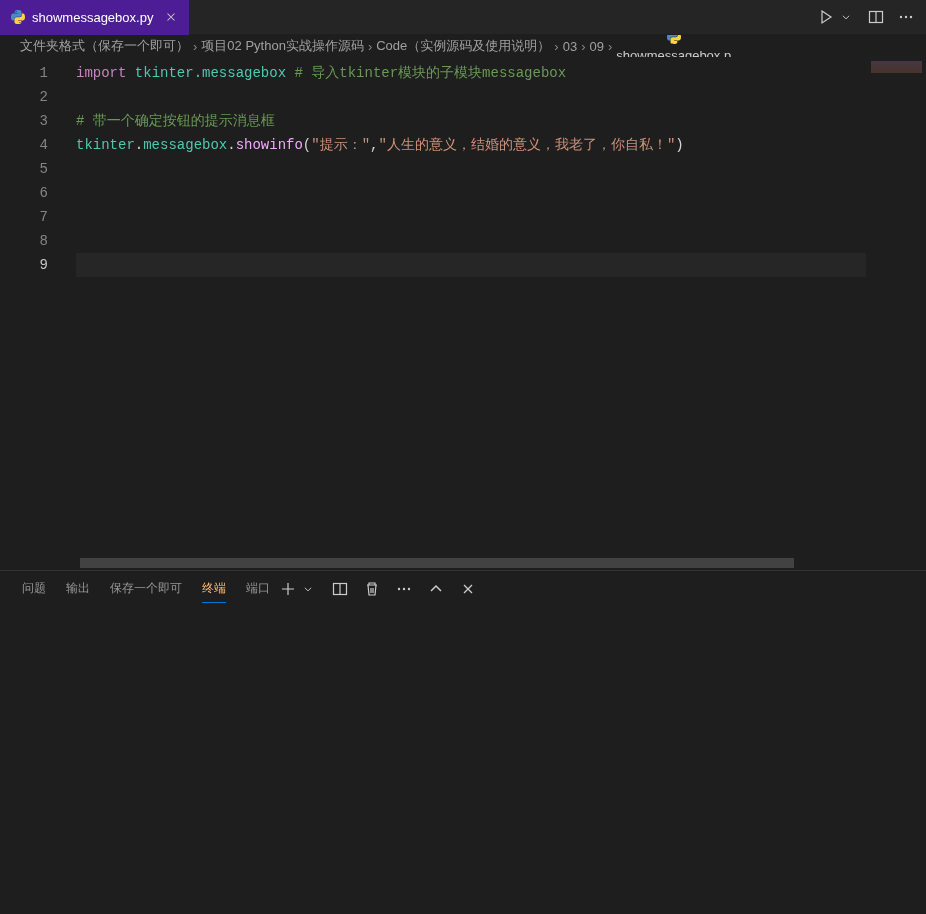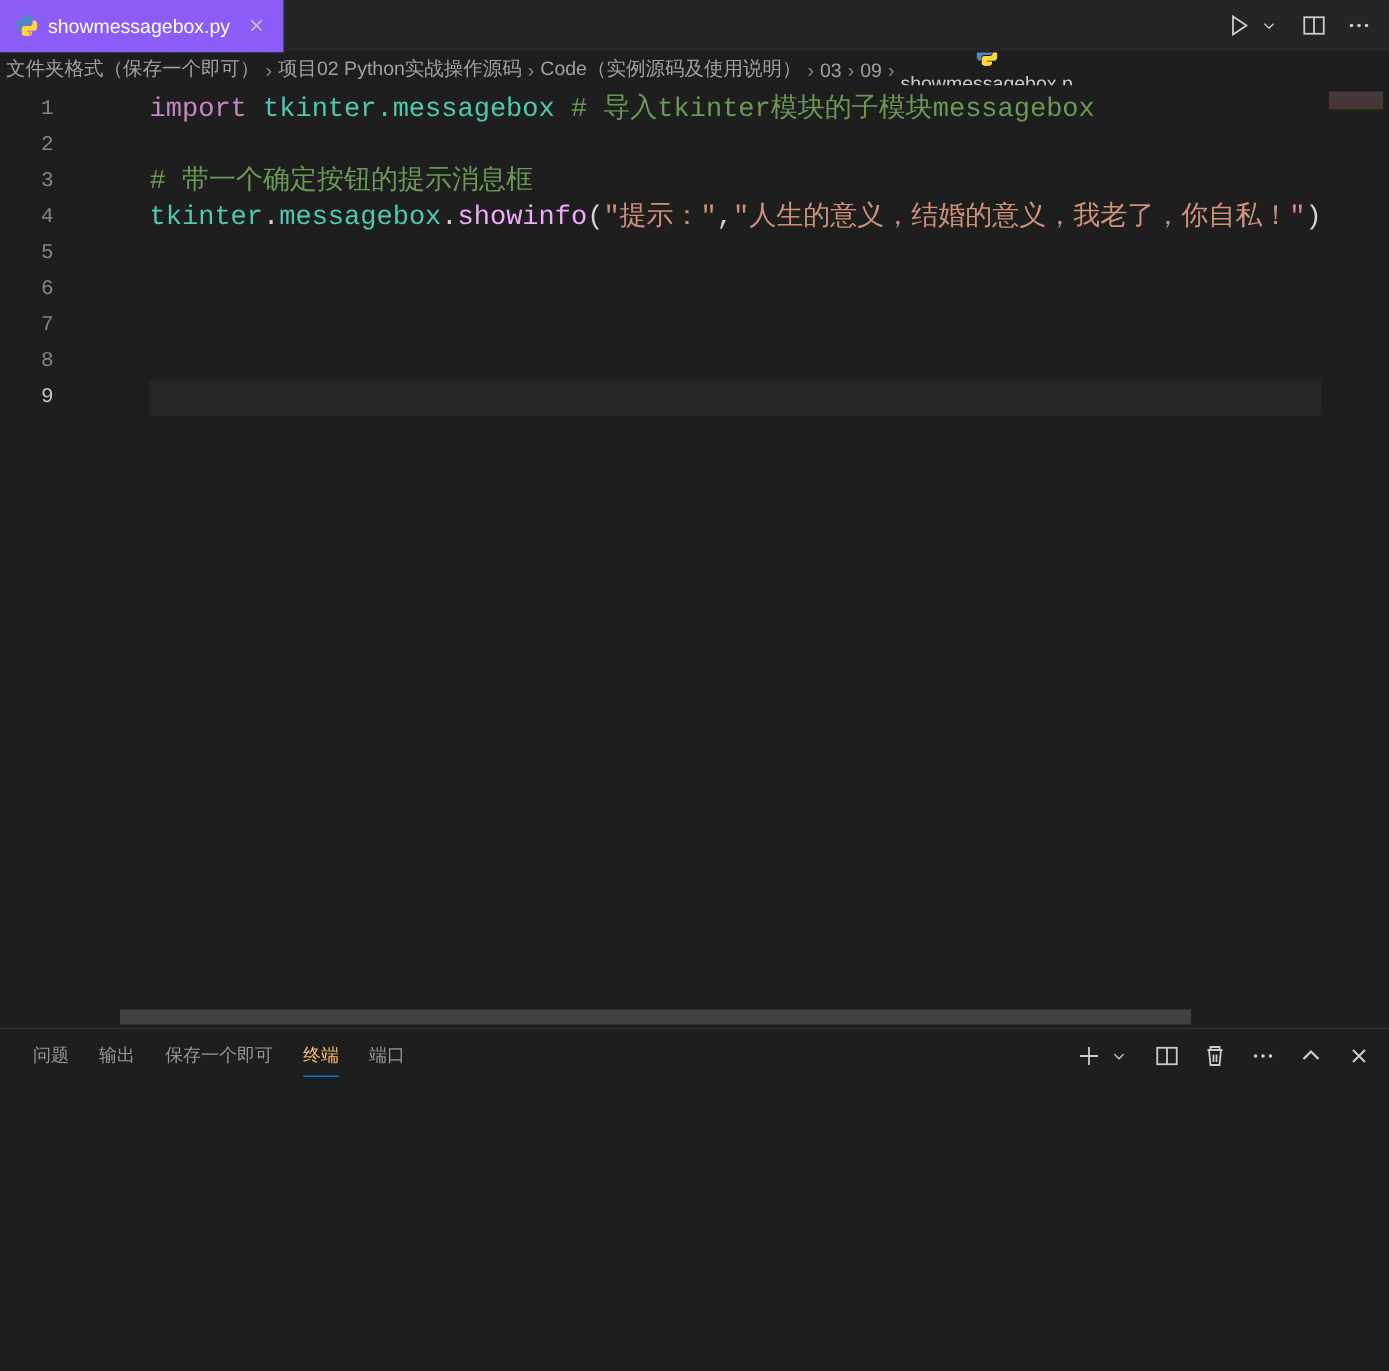--- a/index.html
+++ b/index.html
@@ -20,21 +20,21 @@
     }
     .tab-bar {
       height: 35px;
       background: #252526;
       display: flex;
       align-items: center;
       border-bottom: 1px solid #1e1e1e;
     }
     .tab {
       height: 35px;
-      background: #8b5cf6;
+      background: #4c1d95;
       display: flex;
       align-items: center;
       padding: 0 10px;
       gap: 6px;
       border-right: 1px solid #252526;
     }
     .tab-icon {
       width: 16px;
       height: 16px;
       display: flex;
@@ -69,21 +69,21 @@
       align-items: center;
       justify-content: center;
       color: #cccccc;
       cursor: pointer;
     }
     .breadcrumb-bar {
       height: 22px;
       background: #1e1e1e;
       display: flex;
       align-items: center;
-      padding: 0 4px;
+      padding: 0 20px;
       color: #a0a0a0;
       font-size: 13px;
       overflow: hidden;
       white-space: nowrap;
     }
     .breadcrumb-item {
       color: #a0a0a0;
       cursor: pointer;
     }
     .breadcrumb-sep {
@@ -114,26 +114,25 @@
       font-size: 14px;
       line-height: 24px;
     }
     .gutter .active {
       color: #c6c6c6;
     }
     .code {
       flex: 1;
       padding: 4px 0 0 8px;
       font-family: Consolas, "Courier New", monospace;
-      font-size: 18px;
+      font-size: 14px;
       line-height: 24px;
       color: #d4d4d4;
       white-space: pre;
       position: relative;
-      margin-left: 36px;
     }
     .code-line {
       height: 24px;
     }
     .active-line {
       background: rgba(255,255,255,0.04);
     }
     .kw { color: #c586c0; }
     .mod { color: #4ec9b0; }
     .func { color: #f0abfc; }
@@ -165,25 +164,24 @@
       display: flex;
       align-items: center;
     }
     .h-scrollbar-thumb {
       height: 10px;
       width: 92%;
       background: rgba(121,121,121,0.4);
       border-radius: 0;
     }
     .panel {
-      height: 229px;
+      height: 344px;
       background: #1e1e1e;
       border-top: 1px solid #333;
       display: flex;
-      flex-direction: column;
     }
     .panel-tabs {
       height: 35px;
       display: flex;
       align-items: center;
       padding: 0 12px;
     }
     .panel-tab {
       padding: 0 10px;
       height: 35px;

